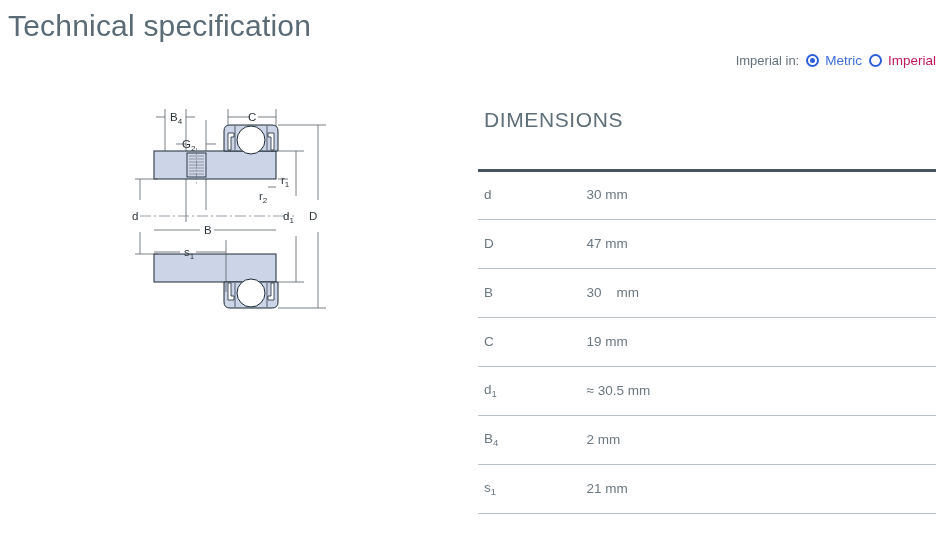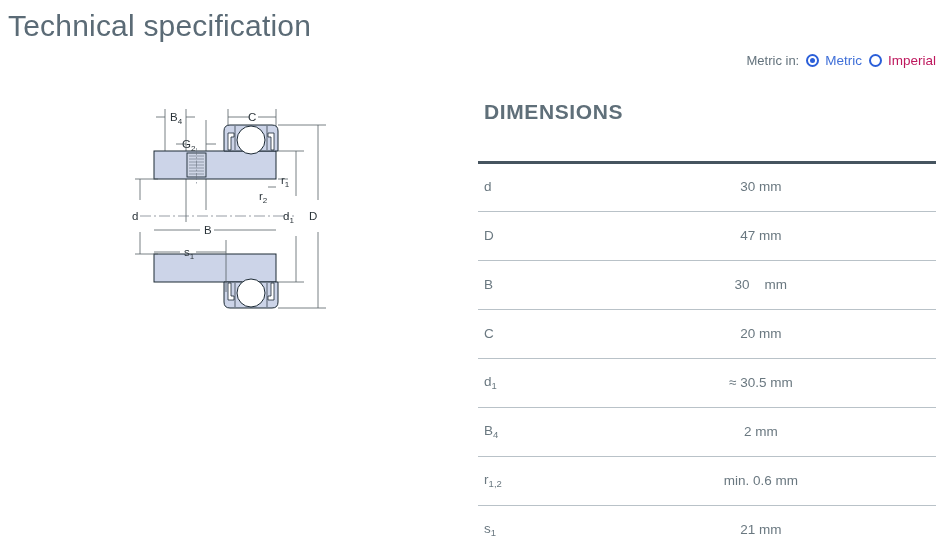--- a/index.html
+++ b/index.html
@@ -29,44 +29,44 @@
     display:flex;align-items:center;justify-content:center;
     flex:0 0 auto;background:#fff;
   }
   .radio-mark.off{border-color:#2b5fd9;}
   .radio-dot{width:5px;height:5px;border-radius:50%;background:#2b5fd9;}
   .radio-opt .r-text{color:#3f6fd8;font-size:13.5px;}
   .radio-opt.off .r-text{color:#be185d;}
   
   #spec-panel{position:absolute;left:478px;top:100px;width:458px;}
   #spec-heading{
-    font-size:21px;color:#5f6f79;font-weight:700;letter-spacing:.6px;
-    margin:0 0 37px 6px;
+    font-size:21px;color:#5f6f79;font-weight:400;letter-spacing:.6px;
+    margin:8px 0 37px 6px;
   }
   #spec-table{width:100%;border-collapse:collapse;}
   #spec-table tr{height:49px;}
   #spec-table td{
     border-bottom:1px solid #b9c2c8;
     font-size:13.5px;color:#6a7880;
     padding:0 0 2px 0;vertical-align:middle;
   }
   #spec-table tr:first-child td{border-top:3px solid #46545f;}
   #spec-table td.sym{text-align:left;padding-left:6px;}
-  #spec-table td.val{text-align:center;padding-right:2px;white-space:pre;}
+  #spec-table td.val{text-align:left;padding-right:2px;white-space:pre;}
   .sub{font-size:9.5px;vertical-align:-3px;letter-spacing:.1px;}
   
   #drawing{position:absolute;left:118px;top:92px;}
 </style>
 </head>
 <body>
 
 <div id="page-title">Technical specification</div>
 
 <div id="unit-selector">
-  <span class="du-label">Metric in:</span>
+  <span class="du-label">Imperial in:</span>
 
   <span class="radio-opt">
     <span class="radio-mark">
       <span class="radio-dot"></span>
     </span>
     <span class="r-text">Metric</span>
   </span>
 
   <span class="radio-opt off">
     <span class="radio-mark off"></span>
@@ -181,33 +181,29 @@
         <tr>
           <td class="sym">D</td>
           <td class="val">47 mm</td>
         </tr>
         <tr>
           <td class="sym">B</td>
           <td class="val">30    mm</td>
         </tr>
         <tr>
           <td class="sym">C</td>
-          <td class="val">20 mm</td>
+          <td class="val">19 mm</td>
         </tr>
         <tr>
           <td class="sym">d<span class="sub">1</span></td>
           <td class="val">≈ 30.5 mm</td>
         </tr>
         <tr>
           <td class="sym">B<span class="sub">4</span></td>
           <td class="val">2 mm</td>
-        </tr>
-        <tr>
-          <td class="sym">r<span class="sub">1,2</span></td>
-          <td class="val">min. 0.6 mm</td>
         </tr>
         <tr>
           <td class="sym">s<span class="sub">1</span></td>
           <td class="val">21 mm</td>
         </tr>
       </tbody>
   </table>
 </div>
 
 </body></html>

